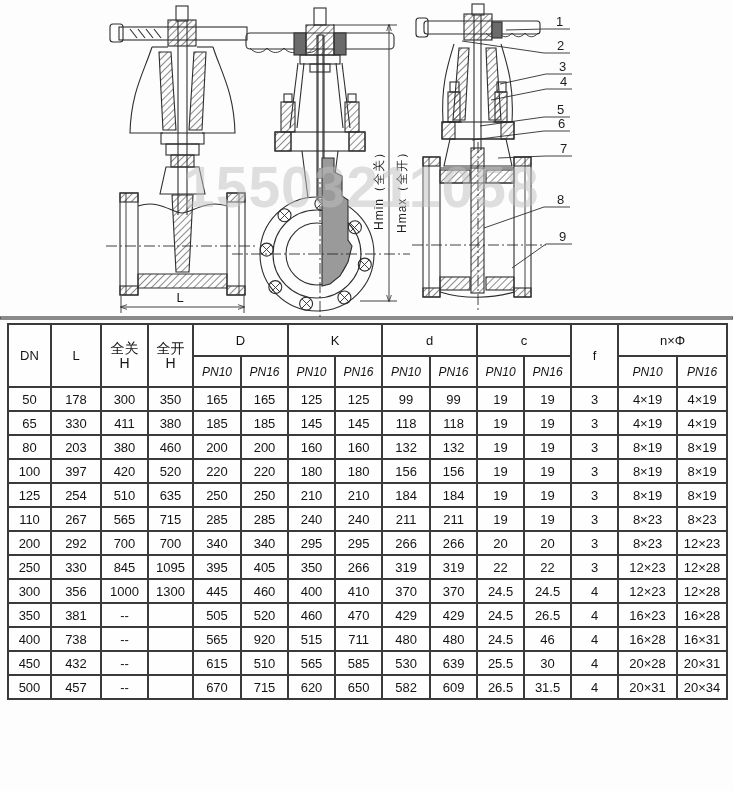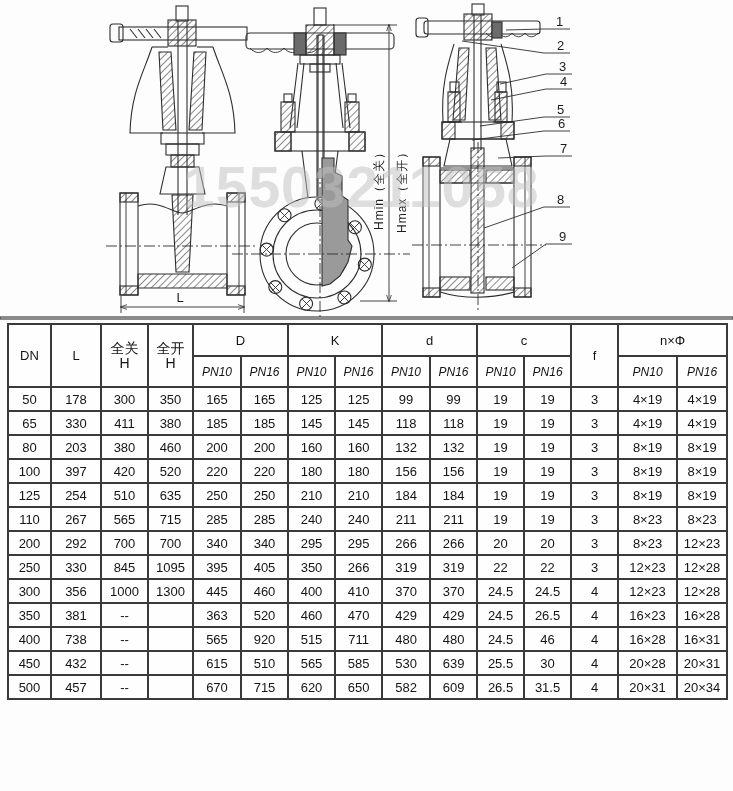--- a/index.html
+++ b/index.html
@@ -467,21 +467,21 @@
           <td>24.5</td>
           <td>4</td>
           <td>12×23</td>
           <td>12×28</td>
         </tr>
         <tr>
           <td>350</td>
           <td>381</td>
           <td>--</td>
           <td></td>
-          <td>363</td>
+          <td>505</td>
           <td>520</td>
           <td>460</td>
           <td>470</td>
           <td>429</td>
           <td>429</td>
           <td>24.5</td>
           <td>26.5</td>
           <td>4</td>
           <td>16×23</td>
           <td>16×28</td>

